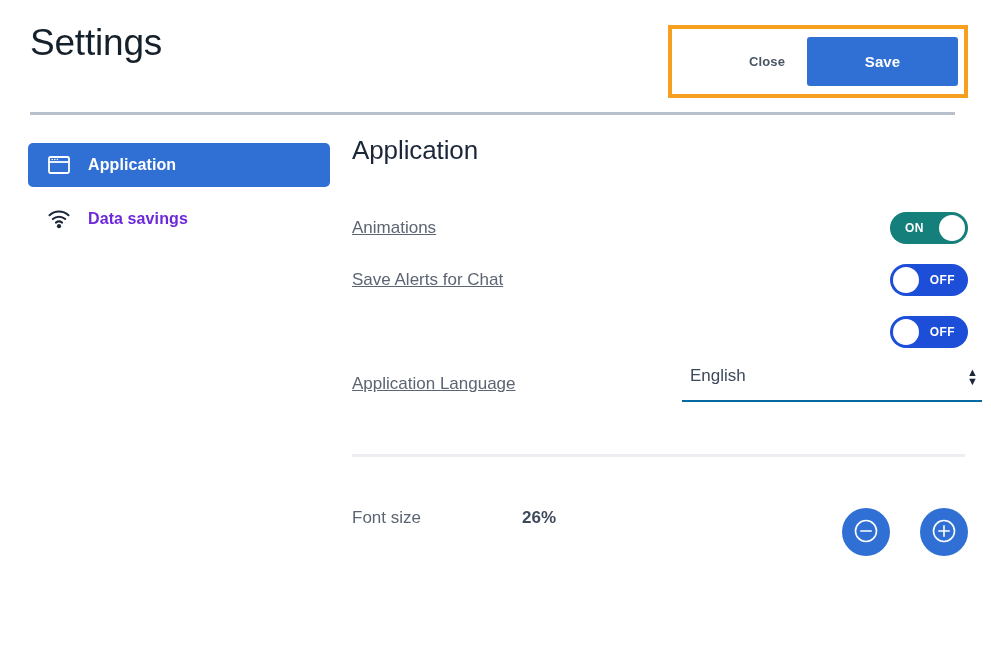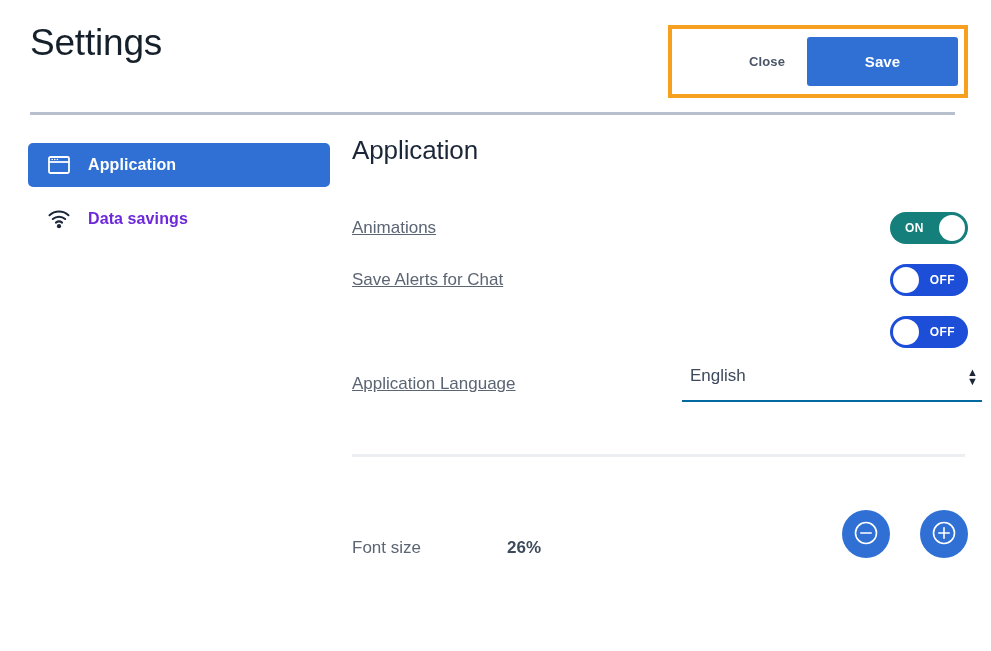--- a/index.html
+++ b/index.html
@@ -225,23 +225,24 @@
   .section-divider {
     height: 3px;
     background: #eceef1;
     margin: 44px 0 0 0;
     width: 613px;
   }
 
   
   .fontsize-row {
     display: flex;
-    align-items: flex-end;
+    align-items: flex-start;
     margin-top: 51px;
     height: 50px;
+    gap: 15px;
   }
   .fontsize-label {
     font-size: 17px;
     color: #5b6573;
     width: 155px;
     flex: none;
   }
   .fontsize-value {
     font-size: 17px;
     font-weight: 700;

